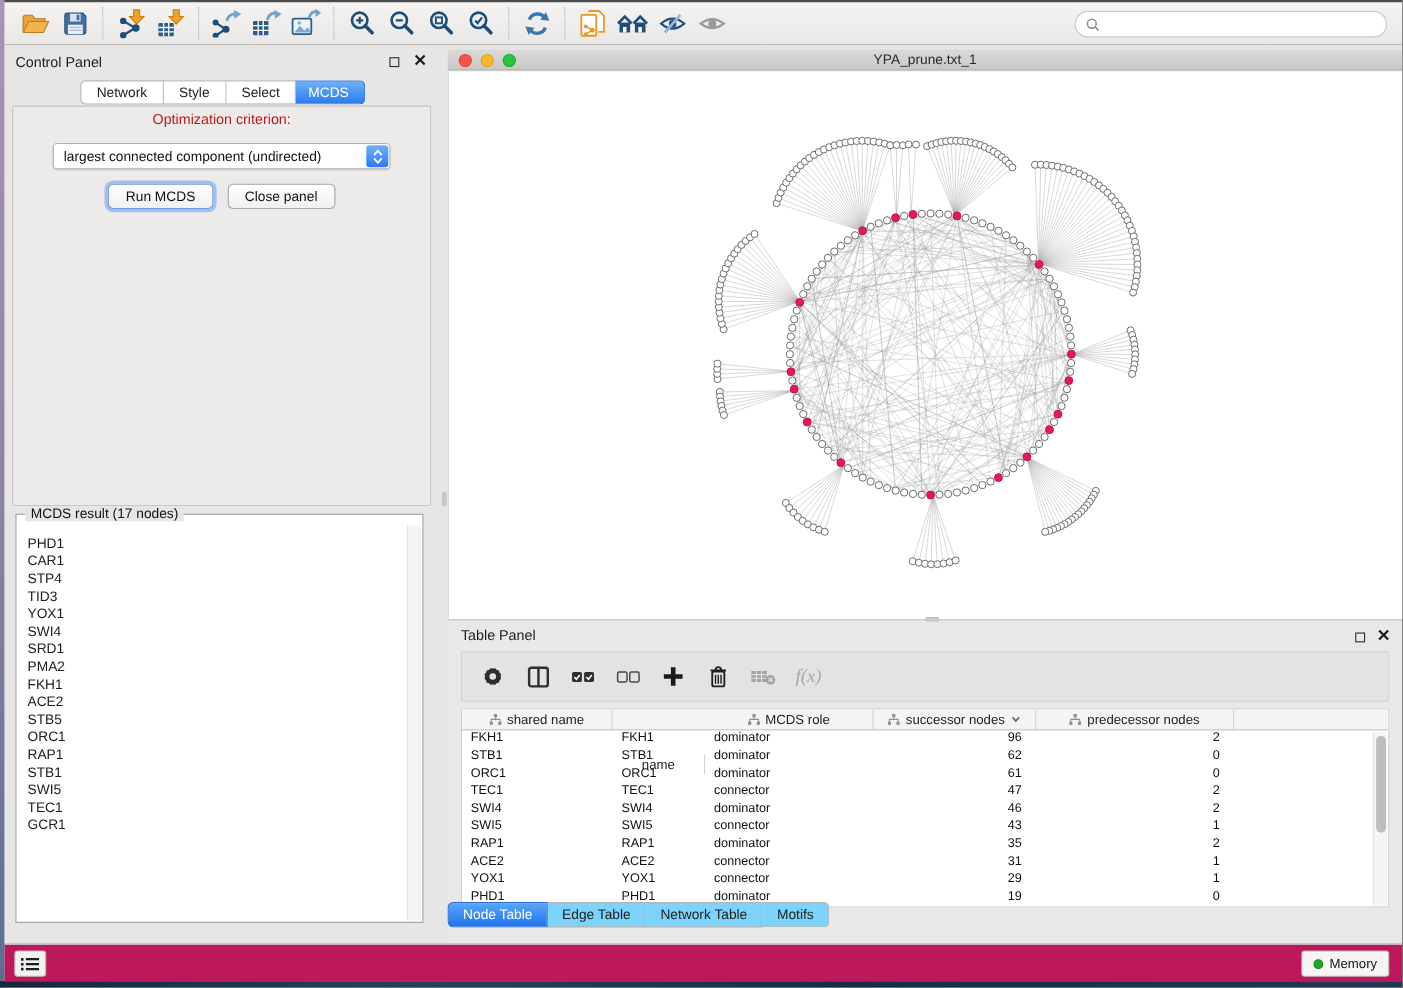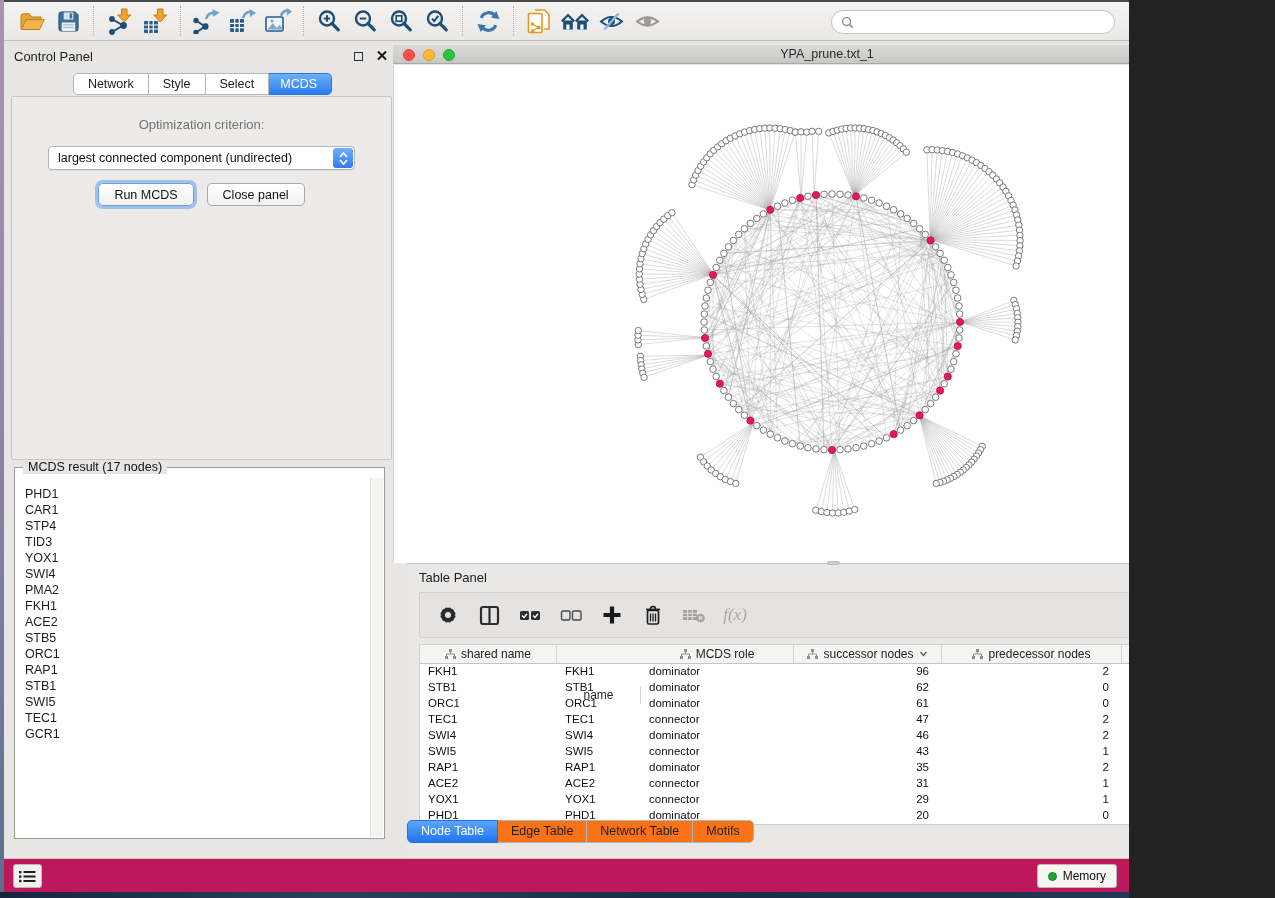--- a/index.html
+++ b/index.html
@@ -1,17 +1,17 @@
 <!DOCTYPE html>
 <html><head>
 <meta charset="utf-8">
 <style>
   * { margin:0; padding:0; box-sizing:border-box; }
   html,body { background:#222; }
-  .screen { position:relative; width:1129px; height:898px; overflow:hidden;
+  .screen { position:relative; width:1275px; height:898px; overflow:hidden;
             font-family:"Liberation Sans", sans-serif; background:#e9e8e7; color:#1d1d1d; }
 
   
   .edge-top   { position:absolute; left:0; top:0; right:0; height:2px; background:#4b4b4b; z-index:9; }
   .edge-left  { position:absolute; left:0; top:0; width:4px; height:898px; background:linear-gradient(#a795b2,#8d83a6,#5c6d8f); z-index:9; }
   .edge-bottom{ position:absolute; left:0; bottom:0; right:0; height:6px; background:linear-gradient(90deg,#16263d,#2c405e 30%,#1a2c46 60%,#233854); z-index:9; }
 
   
   .toolbar { position:absolute; left:4px; top:2px; right:0; height:39px;
              background:linear-gradient(#f4f3f2,#e9e8e6); border-bottom:1px solid #bdbcba;
@@ -33,21 +33,21 @@
 
   .cp-tabs { position:absolute; left:0; right:0; top:32px; display:flex; justify-content:center; }
   .cp-tab { height:22px; line-height:20px; font-size:12.5px; text-align:center; background:#fff;
             border:1px solid #b7b6b4; border-left:none; padding:0 14px; color:#1d1d1d; }
   .cp-tab:first-child { border-left:1px solid #b7b6b4; border-radius:5px 0 0 5px; }
   .cp-tab:last-child { border-radius:0 5px 5px 0;padding-left:11px; }
   .cp-tab.sel { background:linear-gradient(#6db1f8,#2a7bf0); border-color:#2e73dd; color:#fff; }
 
   .cp-body { position:absolute; left:7px; right:9px; top:55px; height:364px;
              background:#eceben; background:#ecebe9; border:1px solid #c6c5c3; border-radius:2px; }
-  .opt-label { margin-top:20px; text-align:center; font-size:13px; color:#737373; }
+  .opt-label { margin-top:4px; text-align:center; font-size:13px; color:#b91c1c; }
   .combo { position:relative; margin:14px 36px 0 36px; height:24px; background:#fff; border:1px solid #b4b3b1;
            border-radius:4px; font-size:12.5px; line-height:22px; padding-left:9px; color:#111;
            box-shadow:0 1px 1px rgba(0,0,0,.06); }
   .combo-step { position:absolute; right:1px; top:1px; width:20px; height:20px; border-radius:3px;
                 background:linear-gradient(#6fb0f9,#2d7cf0); display:flex; flex-direction:column;
                 align-items:center; justify-content:center; gap:1px; }
   .btn-row { display:flex; justify-content:center; gap:13px; margin-top:13px; }
   .mac-btn { height:23px; padding:0 15px; font-size:12.5px; font-family:inherit; color:#111;
              background:linear-gradient(#ffffff,#f1f0ef); border:1px solid #a9a8a6; border-radius:5px; }
   .mac-btn.focused { box-shadow:0 0 0 3px rgba(110,165,245,.6); border-color:#6f9ede; }
@@ -57,21 +57,21 @@
   .mcds-legend { position:absolute; left:8px; top:-8px; background:#e7e6e4; padding:0 5px; font-size:12.5px; color:#111; }
   .mcds-list { position:absolute; left:1px; right:14px; top:10px; bottom:1px; overflow:hidden;
                padding:8px 0 0 9px; font-size:12.5px; line-height:16px; background:#fff; }
   .mcds-scroll { position:absolute; right:1px; top:10px; bottom:1px; width:13px; background:#f4f4f3; border-left:1px solid #e3e2e1; }
 
   
   .split-v { position:absolute; left:401px; top:41px; width:6px; height:817px; background:#e7e6e4; }
   .split-knob { position:absolute; left:1px; top:406px; width:4px; height:13px; background:#cfcecd; border:1px solid #bdbcbb; border-radius:2px; }
 
   
-  .net-win { position:absolute; left:393px; top:41px; width:868px; height:522px; background:#e7e6e4; }
+  .net-win { position:absolute; left:407px; top:41px; width:868px; height:522px; background:#e7e6e4; }
   .net-title { position:absolute; left:0; right:0; top:4px; height:19px;
                background:linear-gradient(#dadad9,#c9c8c7); border-bottom:1px solid #a9a8a7; }
   .lights { position:absolute; left:10px; top:3.5px; display:flex; gap:8px; }
   .light { width:12px; height:12px; border-radius:50%; }
   .light.r { background:#fc5149; border:1px solid #e14138; }
   .light.y { background:#fdb92e; border:1px solid #e0a01e; }
   .light.g { background:#28c63f; border:1px solid #1fa82f; }
   .net-title-text { text-align:center; font-size:12.5px; line-height:19px; color:#2a2a2a; }
   .net-canvas { position:absolute; left:0; right:0; top:24px; bottom:0; background:#fff; border-left:1px solid #d6d5d4; }
   .split-knob-h { position:absolute; left:434px; bottom:-2px; width:13px; height:4px; background:#cfcecd; border:1px solid #bdbcbb; border-radius:2px; z-index:3; }
@@ -89,21 +89,21 @@
   .nt-header { display:flex; height:19px; background:#f4f4f3; border-bottom:1px solid #c6c5c4; font-size:12px; color:#222; }
   .nt-hcell { display:flex; align-items:center; justify-content:center; gap:5px; border-right:1px solid #d4d3d2; height:100%; }
   .nt-body { position:relative; }
   .nt-row { display:flex; height:16px; font-size:11.5px; color:#111; }
   .nt-cell { padding:1px 8px 0 8px; overflow:hidden; white-space:nowrap; }
   .nt-cell.num { text-align:right; padding-right:13px; }
   .nt-scroll { position:absolute; right:1px; top:20px; bottom:1px; width:13px; background:#f5f5f4; border-left:1px solid #e4e3e2; }
   .nt-thumb { position:absolute; left:2px; top:4px; width:9px; height:88px; background:#bfbebd; border-radius:5px; }
 
   .bottom-tabs { position:absolute; left:0; right:0; top:256px; display:flex; }
-  .b-tab { height:23px; line-height:21px; font-size:12.5px; background:#f97316; border:1px solid #b5b4b2;
+  .b-tab { height:23px; line-height:21px; font-size:12.5px; background:#7dd3fc; border:1px solid #b5b4b2;
            border-left:none; padding:0 13px; color:#1d1d1d; }
   .b-tab:first-child { border-left:1px solid #b5b4b2; border-radius:5px 0 0 5px; }
   .b-tab:last-child { border-radius:0 5px 5px 0; }
   .b-tab.sel { background:linear-gradient(#5ba6f8,#1f74ee); border-color:#2a6fd8; color:#fff; }
 
   
   .status-bar { position:absolute; left:4px; right:0; bottom:6px; height:34px; background:#be185d; border-top:1px solid #c6c5c4; }
   .list-btn { position:absolute; left:9px; top:5px; width:29px; height:24px; background:#f2f1f0;
               border:1px solid #bcbbb9; border-radius:3px; display:flex; align-items:center; justify-content:center; }
   .mem-btn { position:absolute; right:12px; top:5px; height:24px; padding:0 10px; background:#f6f5f4;
@@ -294,20 +294,21 @@
     </div>
     <div class="mcds-box">
       <span class="mcds-legend">MCDS result (17 nodes)</span>
       <div class="mcds-list">
           <div>PHD1</div>
           <div>CAR1</div>
           <div>STP4</div>
           <div>TID3</div>
           <div>YOX1</div>
           <div>SWI4</div>
+          <div>SRD1</div>
           <div>PMA2</div>
           <div>FKH1</div>
           <div>ACE2</div>
           <div>STB5</div>
           <div>ORC1</div>
           <div>RAP1</div>
           <div>STB1</div>
           <div>SWI5</div>
           <div>TEC1</div>
           <div>GCR1</div>
@@ -775,21 +776,21 @@
             <div class="nt-cell" style="width: 137px;">YOX1</div>
             <div class="nt-cell" style="width: 84px;">YOX1</div>
             <div class="nt-cell" style="width: 153px;">connector</div>
             <div class="nt-cell num" style="width: 148px;">29</div>
             <div class="nt-cell num" style="width: 180px;">1</div>
           </div>
           <div class="nt-row">
             <div class="nt-cell" style="width: 137px;">PHD1</div>
             <div class="nt-cell" style="width: 84px;">PHD1</div>
             <div class="nt-cell" style="width: 153px;">dominator</div>
-            <div class="nt-cell num" style="width: 148px;">20</div>
+            <div class="nt-cell num" style="width: 148px;">19</div>
             <div class="nt-cell num" style="width: 180px;">0</div>
           </div>
         </div>
       <div class="nt-scroll">
         <div class="nt-thumb"></div>
       </div>
     </div>
 
     <div class="bottom-tabs">
         <div class="b-tab sel">Node Table</div>

